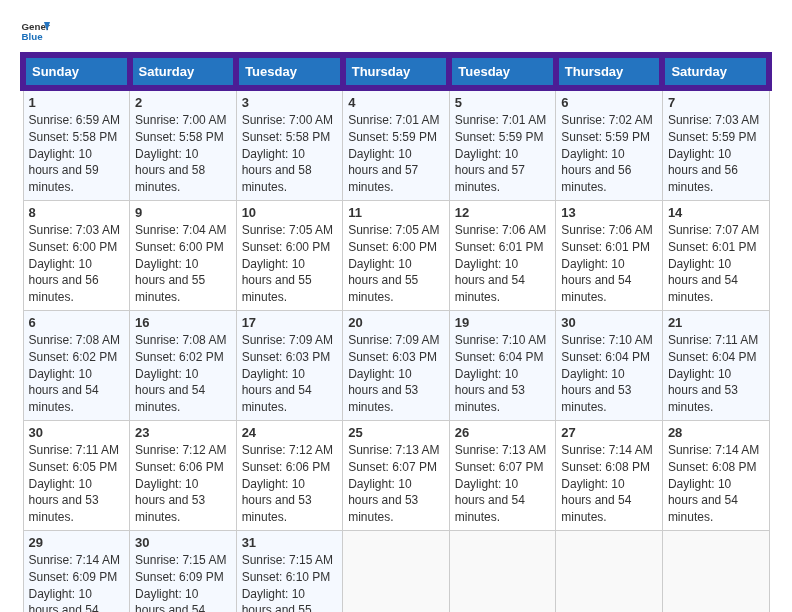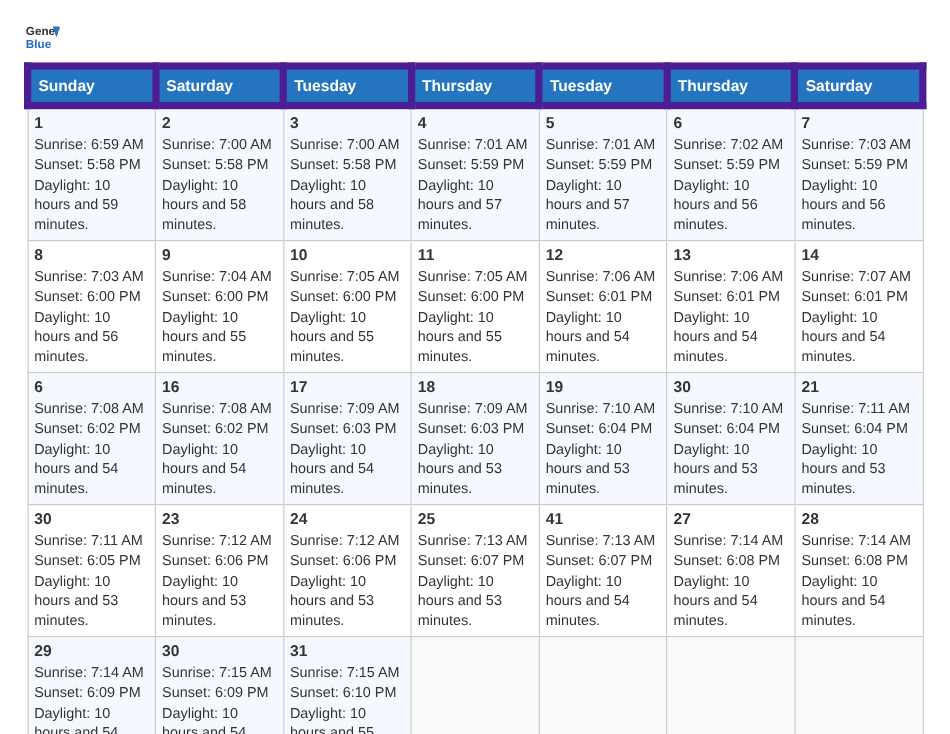--- a/index.html
+++ b/index.html
@@ -133,31 +133,31 @@
         <td><span class="day-number">10</span><span class="day-info">Sunrise: 7:05 AM<br>Sunset: 6:00 PM<br>Daylight: 10 hours and 55 minutes.</span></td>
         <td><span class="day-number">11</span><span class="day-info">Sunrise: 7:05 AM<br>Sunset: 6:00 PM<br>Daylight: 10 hours and 55 minutes.</span></td>
         <td><span class="day-number">12</span><span class="day-info">Sunrise: 7:06 AM<br>Sunset: 6:01 PM<br>Daylight: 10 hours and 54 minutes.</span></td>
         <td><span class="day-number">13</span><span class="day-info">Sunrise: 7:06 AM<br>Sunset: 6:01 PM<br>Daylight: 10 hours and 54 minutes.</span></td>
         <td><span class="day-number">14</span><span class="day-info">Sunrise: 7:07 AM<br>Sunset: 6:01 PM<br>Daylight: 10 hours and 54 minutes.</span></td>
       </tr>
       <tr>
         <td><span class="day-number">6</span><span class="day-info">Sunrise: 7:08 AM<br>Sunset: 6:02 PM<br>Daylight: 10 hours and 54 minutes.</span></td>
         <td><span class="day-number">16</span><span class="day-info">Sunrise: 7:08 AM<br>Sunset: 6:02 PM<br>Daylight: 10 hours and 54 minutes.</span></td>
         <td><span class="day-number">17</span><span class="day-info">Sunrise: 7:09 AM<br>Sunset: 6:03 PM<br>Daylight: 10 hours and 54 minutes.</span></td>
-        <td><span class="day-number">18</span><span class="day-info">Sunrise: 7:09 AM<br>Sunset: 6:03 PM<br>Daylight: 10 hours and 53 minutes.</span></td>
+        <td><span class="day-number">20</span><span class="day-info">Sunrise: 7:09 AM<br>Sunset: 6:03 PM<br>Daylight: 10 hours and 53 minutes.</span></td>
         <td><span class="day-number">19</span><span class="day-info">Sunrise: 7:10 AM<br>Sunset: 6:04 PM<br>Daylight: 10 hours and 53 minutes.</span></td>
         <td><span class="day-number">30</span><span class="day-info">Sunrise: 7:10 AM<br>Sunset: 6:04 PM<br>Daylight: 10 hours and 53 minutes.</span></td>
         <td><span class="day-number">21</span><span class="day-info">Sunrise: 7:11 AM<br>Sunset: 6:04 PM<br>Daylight: 10 hours and 53 minutes.</span></td>
       </tr>
       <tr>
         <td><span class="day-number">30</span><span class="day-info">Sunrise: 7:11 AM<br>Sunset: 6:05 PM<br>Daylight: 10 hours and 53 minutes.</span></td>
         <td><span class="day-number">23</span><span class="day-info">Sunrise: 7:12 AM<br>Sunset: 6:06 PM<br>Daylight: 10 hours and 53 minutes.</span></td>
         <td><span class="day-number">24</span><span class="day-info">Sunrise: 7:12 AM<br>Sunset: 6:06 PM<br>Daylight: 10 hours and 53 minutes.</span></td>
         <td><span class="day-number">25</span><span class="day-info">Sunrise: 7:13 AM<br>Sunset: 6:07 PM<br>Daylight: 10 hours and 53 minutes.</span></td>
-        <td><span class="day-number">41</span><span class="day-info">Sunrise: 7:13 AM<br>Sunset: 6:07 PM<br>Daylight: 10 hours and 54 minutes.</span></td>
+        <td><span class="day-number">26</span><span class="day-info">Sunrise: 7:13 AM<br>Sunset: 6:07 PM<br>Daylight: 10 hours and 54 minutes.</span></td>
         <td><span class="day-number">27</span><span class="day-info">Sunrise: 7:14 AM<br>Sunset: 6:08 PM<br>Daylight: 10 hours and 54 minutes.</span></td>
         <td><span class="day-number">28</span><span class="day-info">Sunrise: 7:14 AM<br>Sunset: 6:08 PM<br>Daylight: 10 hours and 54 minutes.</span></td>
       </tr>
       <tr>
         <td><span class="day-number">29</span><span class="day-info">Sunrise: 7:14 AM<br>Sunset: 6:09 PM<br>Daylight: 10 hours and 54 minutes.</span></td>
         <td><span class="day-number">30</span><span class="day-info">Sunrise: 7:15 AM<br>Sunset: 6:09 PM<br>Daylight: 10 hours and 54 minutes.</span></td>
         <td><span class="day-number">31</span><span class="day-info">Sunrise: 7:15 AM<br>Sunset: 6:10 PM<br>Daylight: 10 hours and 55 minutes.</span></td>
         <td class="empty-cell"></td>
         <td class="empty-cell"></td>
         <td class="empty-cell"></td>

